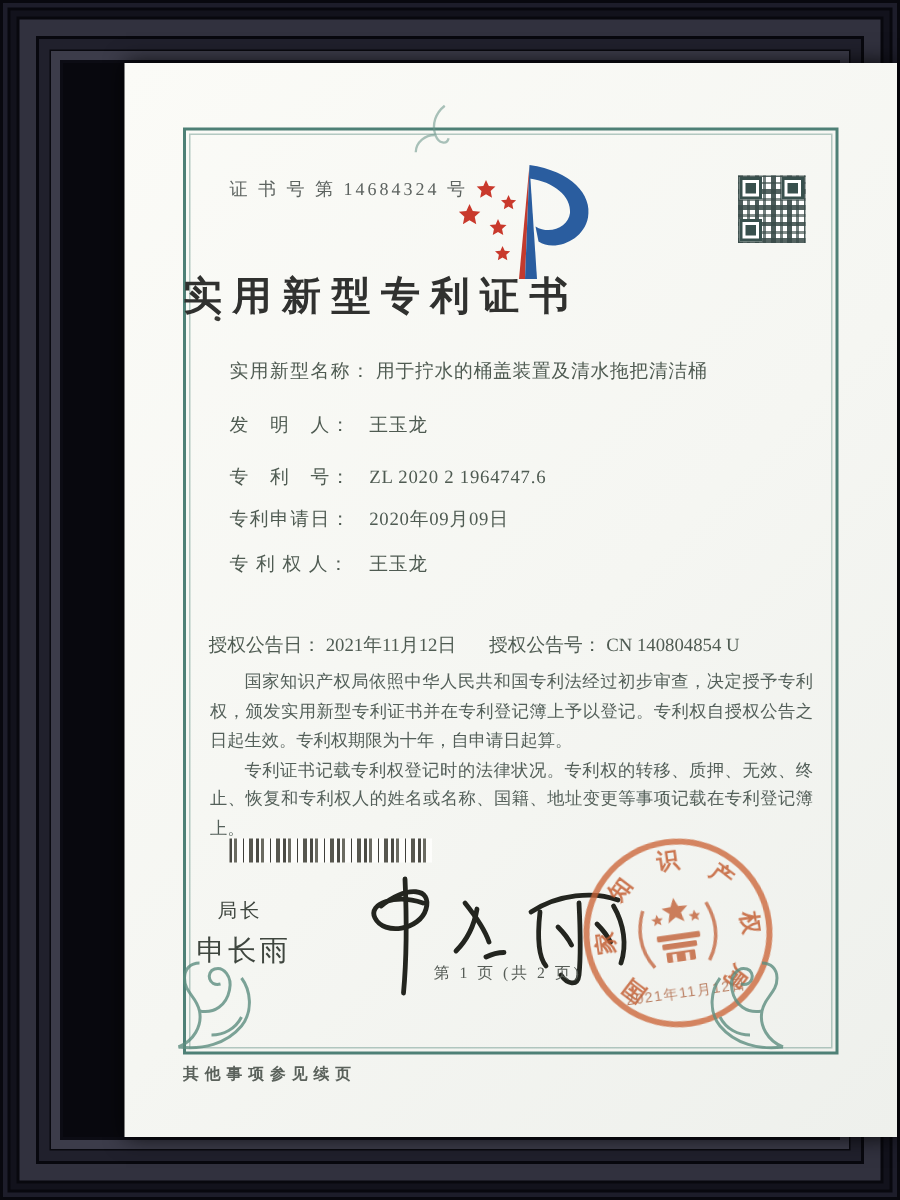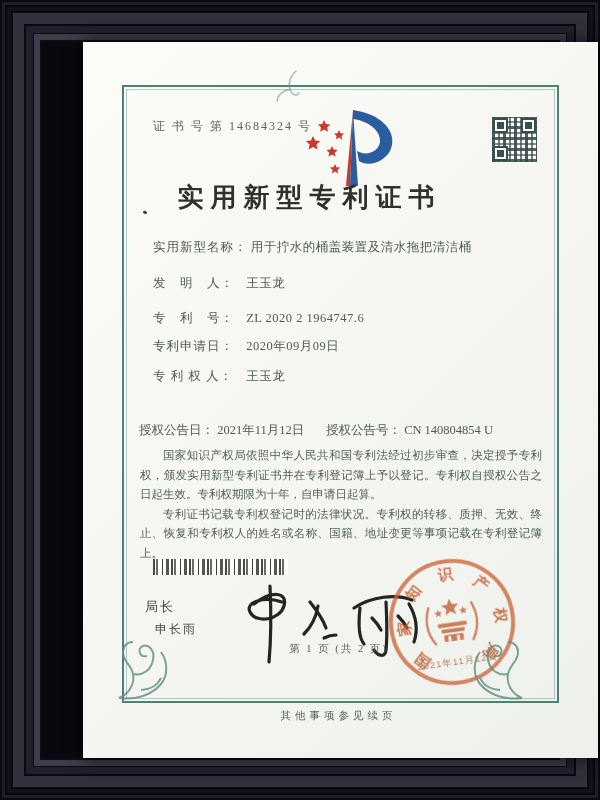--- a/index.html
+++ b/index.html
@@ -23,58 +23,58 @@
   .certno{position:absolute;left:70px;top:76px;font-size:12px;color:#5d6360;letter-spacing:2px;}
   
   .logo{position:absolute;left:216px;top:64px;width:108px;height:84px;}
   
   .qr{position:absolute;left:409px;top:75px;width:45px;height:45px;background:
       repeating-linear-gradient(90deg,rgba(56,74,72,.9) 0 3px,transparent 3px 6px,rgba(56,74,72,.7) 6px 8px,transparent 8px 11px),
       repeating-linear-gradient(0deg,rgba(56,74,72,.85) 0 3px,#fff 3px 6px,rgba(56,74,72,.6) 6px 8px,#fff 8px 11px);}
   .qr .finder{position:absolute;width:11px;height:11px;border:2px solid #38504d;background:#fff;}
   .qr .finder::after{content:"";position:absolute;inset:2px;background:#38504d;}
   .qr .tl{left:1px;top:1px}.qr .tr{right:1px;top:1px}.qr .bl{left:1px;bottom:1px}
-  .title{position:absolute;left:39px;width:375px;top:138px;text-align:center;
+  .title{position:absolute;left:39px;width:375px;top:138px;text-align:left;
          font-size:26px;font-weight:bold;color:#30312f;letter-spacing:7px;}
   .speck{position:absolute;left:60px;top:169px;width:4px;height:3px;background:#3c3c38;border-radius:50% 40% 60% 50%;transform:rotate(20deg);}
   
   .row{position:absolute;left:70px;width:400px;font-size:12.5px;color:#4f5b52;white-space:nowrap;}
   .row .lbl{display:inline-block;min-width:90px;letter-spacing:1px;}
   .row .val{letter-spacing:.5px;}
   .r0{top:197px}.r1{top:233px}.r2{top:268px}.r3{top:296px}.r4{top:326px}.r5{top:351px}
   .grant{position:absolute;left:56px;top:380px;width:402px;font-size:12.5px;color:#4f5b52;white-space:nowrap;}
   .grant .col2{position:absolute;left:187px;top:0;}
   .paras{position:absolute;left:57px;top:404px;width:402px;font-size:11.5px;
          line-height:19.5px;color:#54605a;text-align:justify;}
   .paras p{margin:0;text-indent:2em;}
   
   .barcode{position:absolute;left:70px;top:517px;width:135px;height:16px;background:
       repeating-linear-gradient(90deg,#4a4a44 0 2px,#fdfdfb 2px 3px,#6b6b62 3px 5px,#fdfdfb 5px 9px,#3f3f3a 9px 10px,#fdfdfb 10px 13px,#57574f 13px 16px,#fdfdfb 16px 18px);}
   .post{position:absolute;left:62px;top:556px;font-size:13px;color:#3f463f;letter-spacing:2px;}
-  .dirname{position:absolute;left:72px;top:579px;font-size:12px;color:#3f463f;letter-spacing:2px;}
+  .dirname{position:absolute;left:48px;top:579px;font-size:19px;color:#3f463f;letter-spacing:2px;}
   .signature{position:absolute;left:143px;top:536px;width:205px;height:95px;}
   
   .seal{position:absolute;left:304px;top:515px;width:130px;height:130px;transform:rotate(-8deg);
         filter:blur(.4px);opacity:.92;}
   .seal .ring{position:absolute;inset:2px;border:4px solid rgba(203,101,56,.85);border-radius:50%;}
   .seal-char{position:absolute;left:50%;top:50%;font-size:15px;font-weight:bold;color:rgba(195,92,48,.9);}
   .c0{transform:translate(-50%,-50%) rotate(-135deg) translateY(-48px);}
   .c1{transform:translate(-50%,-50%) rotate(-90deg)  translateY(-48px);}
   .c2{transform:translate(-50%,-50%) rotate(-45deg)  translateY(-48px);}
   .c3{transform:translate(-50%,-50%) rotate(0deg)    translateY(-48px);}
   .c4{transform:translate(-50%,-50%) rotate(45deg)   translateY(-48px);}
   .c5{transform:translate(-50%,-50%) rotate(90deg)   translateY(-48px);}
   .c6{transform:translate(-50%,-50%) rotate(135deg)  translateY(-48px);}
   .seal-emblem{position:absolute;left:50%;top:50%;transform:translate(-50%,-54%);}
   .seal-date{position:absolute;left:0;right:0;top:76%;text-align:center;font-size:9.5px;
              color:rgba(170,95,60,.85);letter-spacing:1px;font-family:"Liberation Sans",sans-serif;}
   .pageno{position:absolute;left:39px;width:433px;top:600px;text-align:center;
           font-size:10.5px;color:#575d57;letter-spacing:2px;}
-  .note{position:absolute;left:39px;width:433px;top:667px;text-align:center;
-        font-size:10.5px;color:#5a615b;letter-spacing:4px;}
+  .note{position:absolute;left:39px;width:433px;top:667px;
+        font-size:10.5px;color:#5a615b;letter-spacing:4px;font-weight:bold;}
   .flourish{position:absolute;width:80px;height:72px;}
   .fl-bl{left:30px;top:590px;}
   .fl-br{left:365px;top:590px;transform:scaleX(-1);}
   .fl-top{left:176px;top:24px;width:50px;height:50px;transform:rotate(160deg);opacity:.7;}
 </style>
 </head>
 <body>
 
 <div class="stage">
   <div class="frame-layer f1"></div>

